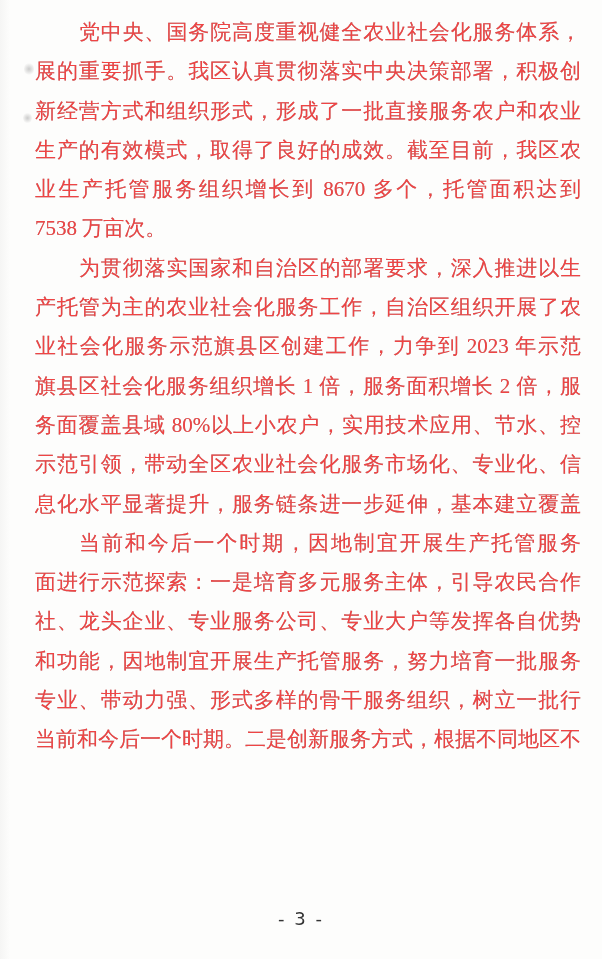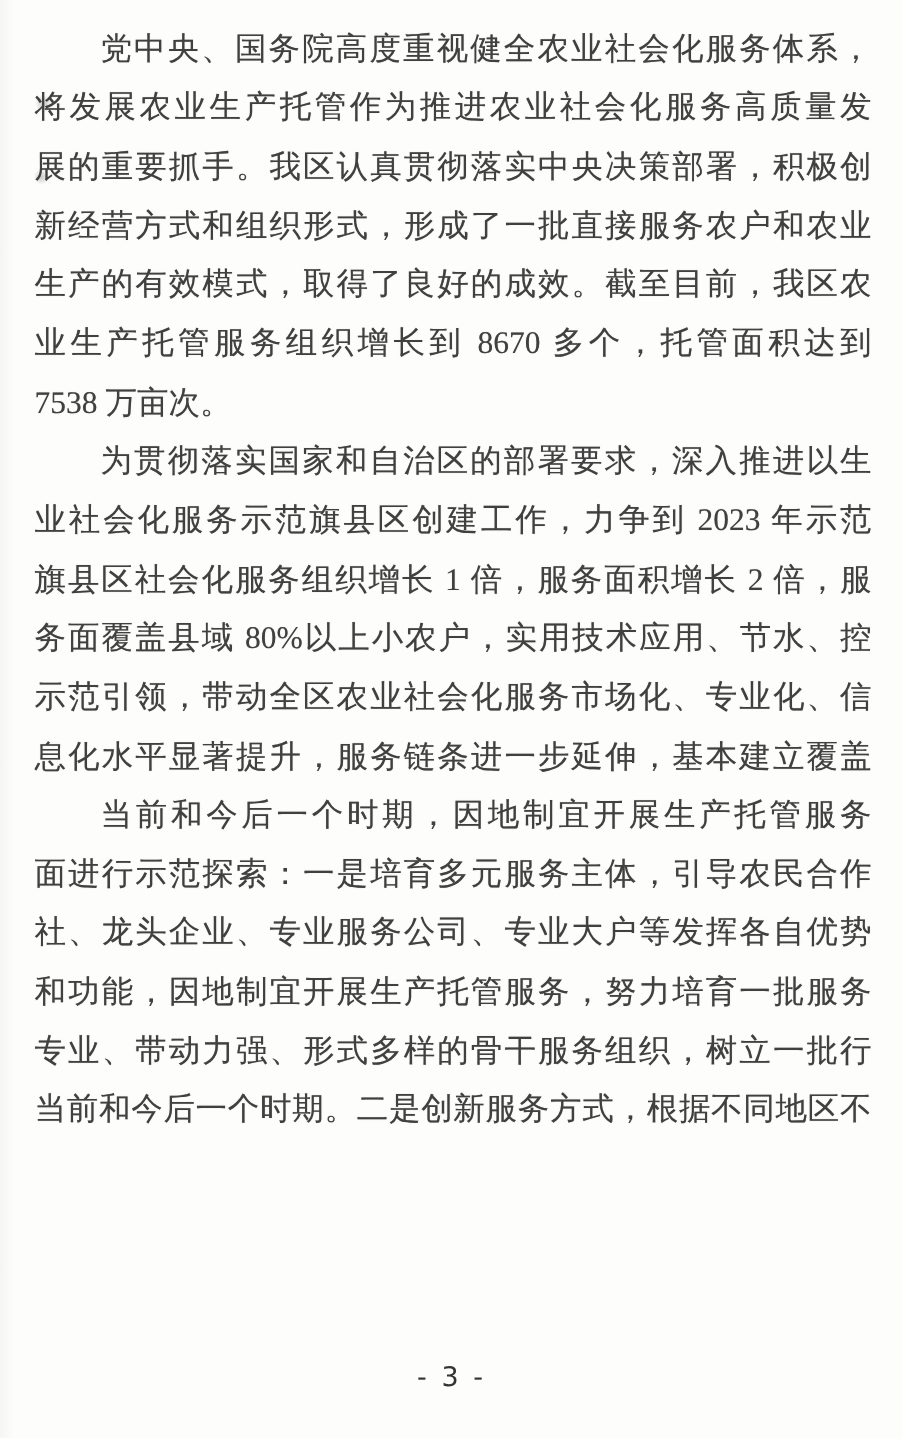--- a/index.html
+++ b/index.html
@@ -18,26 +18,26 @@
   
   .scan-edge {
     position: absolute;
     left: 0; top: 0; bottom: 0;
     width: 10px;
     background: linear-gradient(to right, rgba(120,120,120,0.06), rgba(120,120,120,0));
     pointer-events: none;
   }
   .text-block {
     position: absolute;
-    left: 23px;
+    left: 35px;
     right: 21px;
     top: 13px;
     font-size: 21px;
     line-height: 39.3px;
-    color: #404040;
+    color: #ef4444;
     text-shadow: 0 0 0.5px rgba(90,90,90,0.55);
   }
   .line {
     height: 39.3px;
     overflow: hidden;
     text-align: justify;
     text-align-last: justify;
     white-space: normal;
   }
   .line.indent {
@@ -71,27 +71,27 @@
 </head>
 <body>
 
 <div class="page">
   <div class="scan-edge"></div>
   <div class="speck s1"></div>
   <div class="speck s2"></div>
 
   <div class="text-block">
     <div class="line indent">党中央、国务院高度重视健全农业社会化服务体系，</div>
-    <div class="line">将发展农业生产托管作为推进农业社会化服务高质量发</div>
     <div class="line">展的重要抓手。我区认真贯彻落实中央决策部署，积极创</div>
     <div class="line">新经营方式和组织形式，形成了一批直接服务农户和农业</div>
     <div class="line">生产的有效模式，取得了良好的成效。截至目前，我区农</div>
     <div class="line">业生产托管服务组织增长到 8670 多个，托管面积达到</div>
     <div class="line noj">7538 万亩次。</div>
     <div class="line indent">为贯彻落实国家和自治区的部署要求，深入推进以生</div>
+    <div class="line">产托管为主的农业社会化服务工作，自治区组织开展了农</div>
     <div class="line">业社会化服务示范旗县区创建工作，力争到 2023 年示范</div>
     <div class="line">旗县区社会化服务组织增长 1 倍，服务面积增长 2 倍，服</div>
     <div class="line">务面覆盖县域 80%以上小农户，实用技术应用、节水、控</div>
     <div class="line">示范引领，带动全区农业社会化服务市场化、专业化、信</div>
     <div class="line">息化水平显著提升，服务链条进一步延伸，基本建立覆盖</div>
     <div class="line indent">当前和今后一个时期，因地制宜开展生产托管服务</div>
     <div class="line">面进行示范探索：一是培育多元服务主体，引导农民合作</div>
     <div class="line">社、龙头企业、专业服务公司、专业大户等发挥各自优势</div>
     <div class="line">和功能，因地制宜开展生产托管服务，努力培育一批服务</div>
     <div class="line">专业、带动力强、形式多样的骨干服务组织，树立一批行</div>

